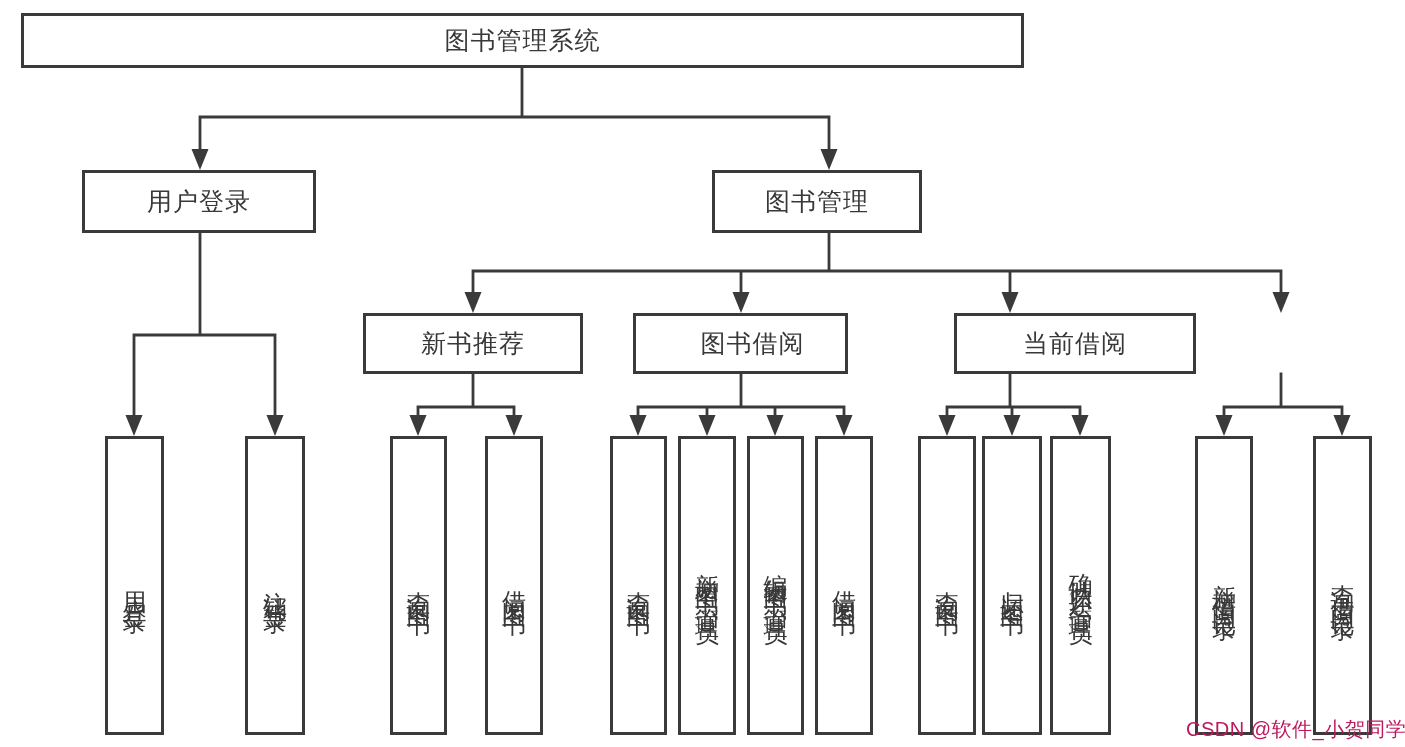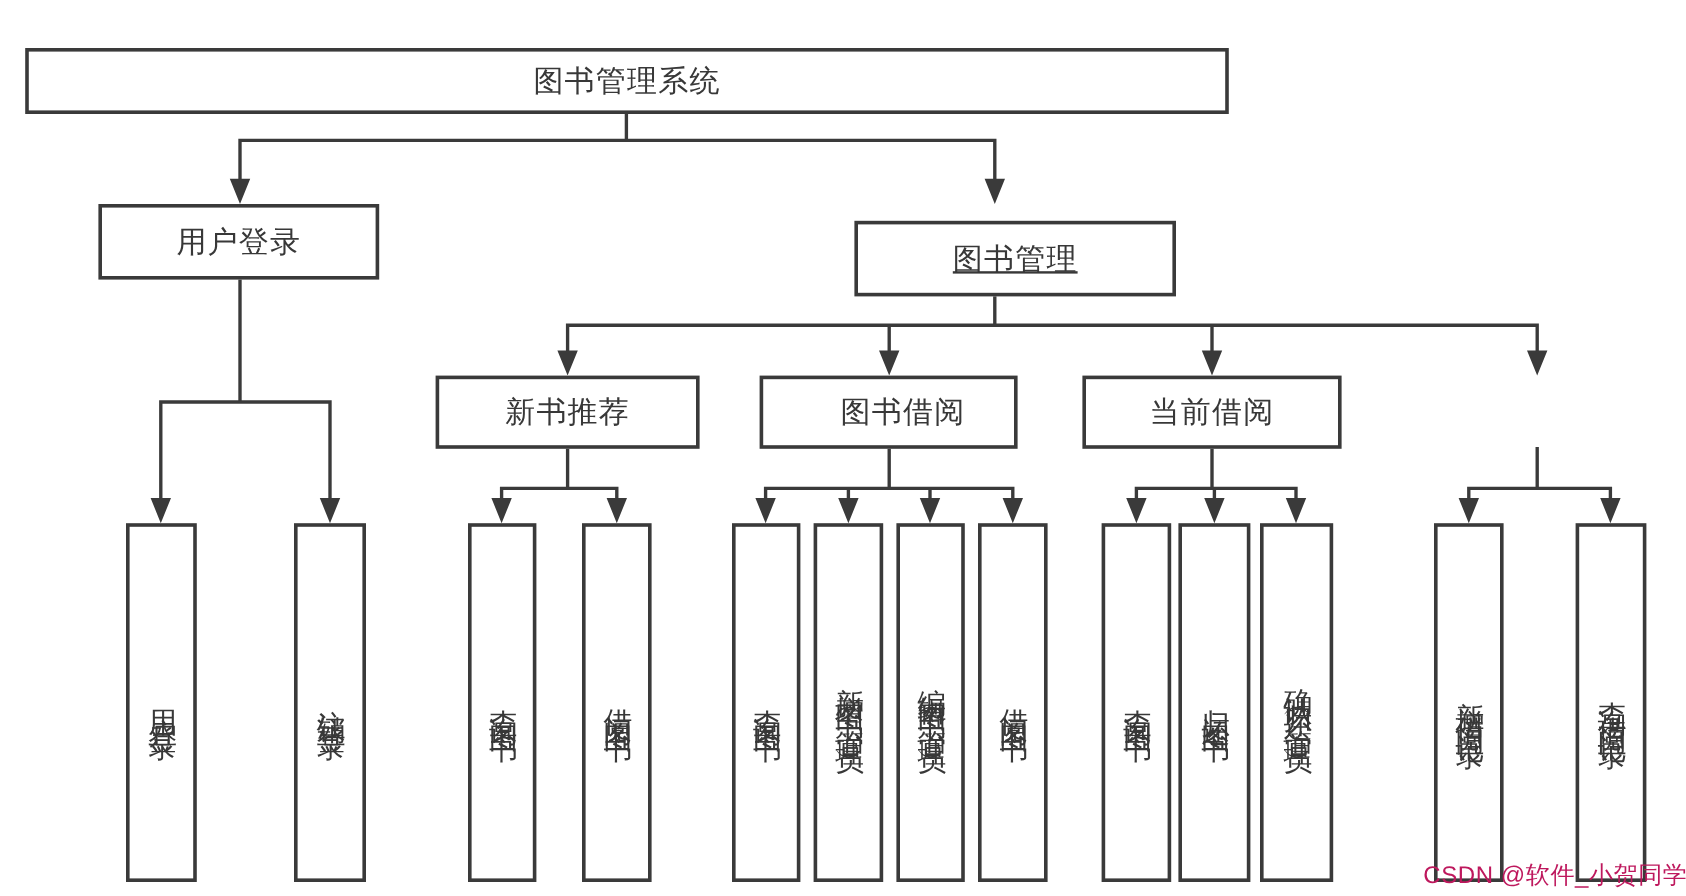--- a/index.html
+++ b/index.html
@@ -23,28 +23,28 @@
     z-index:2;
   }
   .hbox{font-size:25px;letter-spacing:1px;white-space:nowrap;}
   .vbox{
     writing-mode:vertical-rl;
     font-size:24px;
     letter-spacing:7px;
     line-height:1;
   }
   
-  #b-root{left:21px;top:13px;width:1003px;height:55px;margin-top:27px;}
+  #b-root{left:21px;top:13px;width:1003px;height:55px;}
   
   #b-l2-0{left:82px;top:170px;width:234px;height:63px;}
-  #b-l2-1{left:712px;top:184px;width:268px;height:63px;text-decoration:underline;}
+  #b-l2-1{left:712px;top:170px;width:210px;height:63px;}
   
   #b-l3-0{left:363px;top:313px;width:220px;height:61px;text-align:center;}
   #b-l3-1{left:633px;top:313px;width:215px;height:61px;padding-left:24px;}
-  #b-l3-2{left:902px;top:313px;width:216px;height:61px;text-align:center;}
+  #b-l3-2{left:954px;top:313px;width:242px;height:61px;text-align:center;}
   #b-l3-3{left:1173px;top:313px;width:216px;height:61px;}
   
   .leaf{top:436px;height:299px;}
   #b-l4-0{left:105px;width:59px;}
   #b-l4-1{left:245px;width:60px;}
   #b-l4-2{left:390px;width:57px;}
   #b-l4-3{left:485px;width:58px;}
   #b-l4-4{left:610px;width:57px;}
   #b-l4-5{left:678px;width:58px;}
   #b-l4-6{left:747px;width:57px;}

